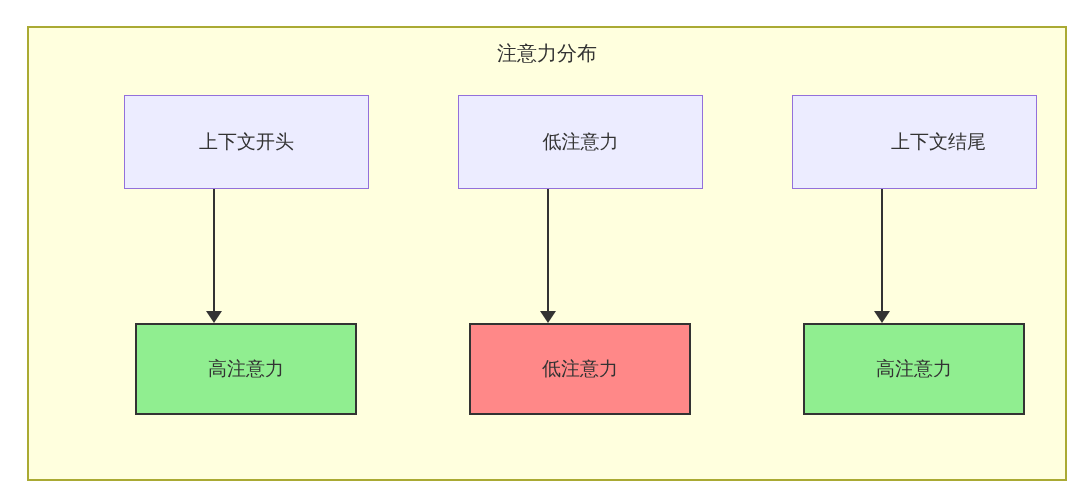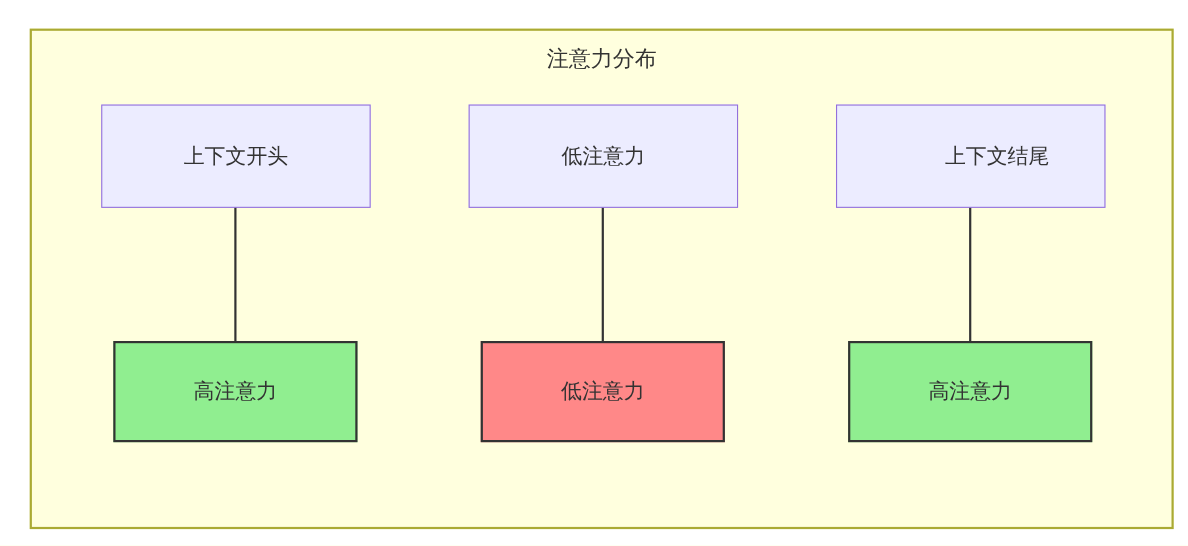--- a/index.html
+++ b/index.html
@@ -35,32 +35,33 @@
     color: var(--text, #333333);
   }
   .node {
     position: absolute;
     box-sizing: border-box;
     display: flex;
     align-items: center;
     justify-content: center;
     font-size: 19px;
     color: var(--text, #333333);
+    margin-left: 32px;
   }
   .source {
     width: 245px;
     height: 94px;
     top: 67px;
     background: var(--source-bg, #ECECFF);
     border: 1px solid var(--source-border, #9370DB);
   }
   .target {
     width: 222px;
     height: 92px;
-    top: 282px;
+    top: 295px;
     border: 2.5px solid var(--target-border, #333333);
   }
   .target[data-type="high"] { background: var(--high-bg, #90EE90); }
   .target[data-type="low"]  { background: var(--low-bg, #ff8888); justify-content: center; }
 
   .source.c0 { left: 63px; }
   .source.c1 { left: 397px; }
   .source.c2 { left: 731px; padding-left: 48px; }
   .target.c0 { left: 74px; }
   .target.c1 { left: 408px; }

